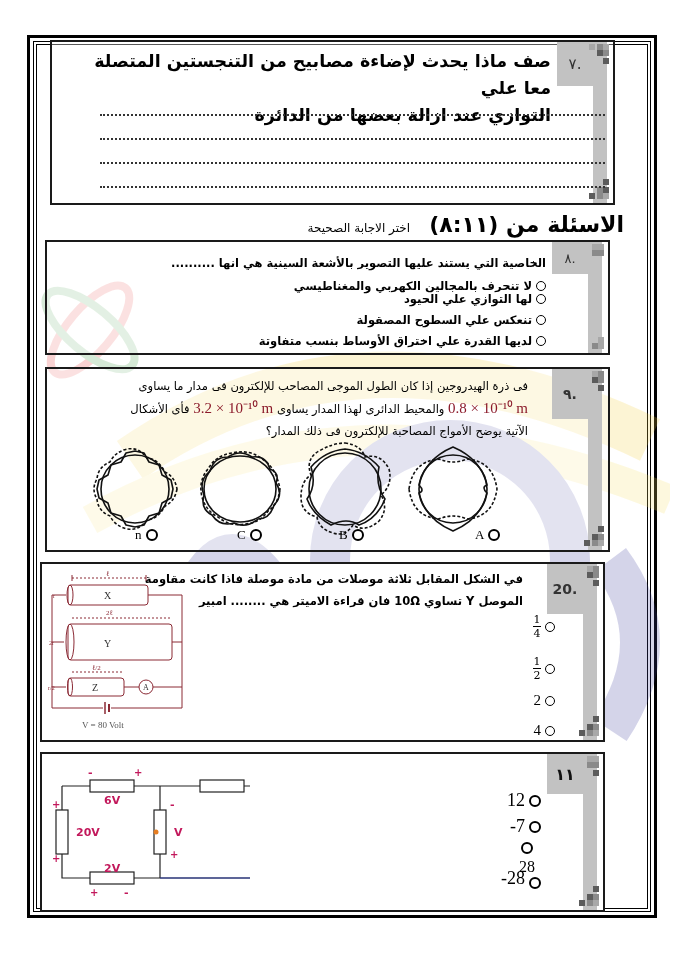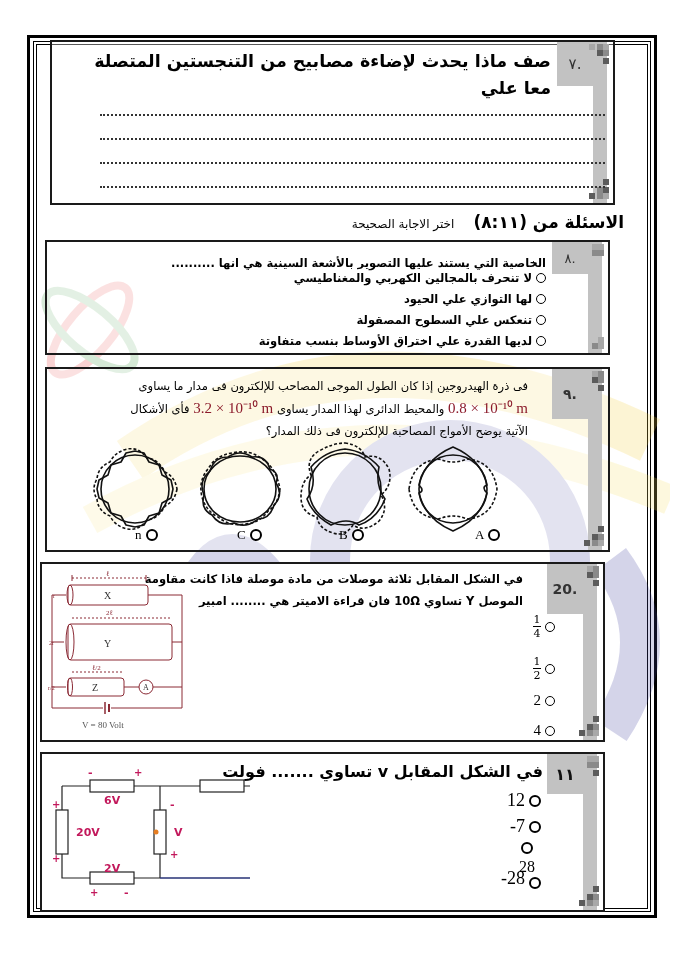--- a/index.html
+++ b/index.html
@@ -57,21 +57,21 @@
     vertical-align: middle;
   }
   .opt-circle.big { width: 12px; height: 12px; border-width: 2px; }
 
   .option-row { position: absolute; display: flex; align-items: center; gap: 4px; direction: rtl; }
 
   .section-title {
     position: absolute; top: 212px; right: 55px; direction: rtl;
     font-family: "DejaVu Sans", sans-serif; z-index: 1;
   }
-  .section-title .main { font-size: 17px; font-weight: bold; }
+  .section-title .main { font-size: 22px; font-weight: bold; }
   .section-title .sub { font-size: 12px; margin-right: 14px; }
 
   .maroon { color: #8b1a2a; }
   .frac { display: inline-flex; flex-direction: column; align-items: center; font-family: "DejaVu Serif", serif; font-size: 11px; line-height: 11px; }
   .frac .bar { width: 8px; border-top: 1px solid #000; margin: 1px 0; }
   .serif { font-family: "Liberation Serif", serif; }
 </style>
 </head>
 <body>
 
@@ -103,20 +103,21 @@
   <div class="corner-br">
     <div class="sq s-dark" style="left:14px;top:0"></div>
     <div class="sq s-mid" style="left:8px;top:8px"></div>
       <div class="sq s-dark" style="left:14px;top:8px"></div>
     <div class="sq s-dark" style="left:0;top:14px"></div>
       <div class="sq s-mid" style="left:8px;top:14px"></div>
       <div class="sq s-light" style="left:14px;top:14px"></div>
   </div>
   <div class="qtext" style="right:62px; top:6px; width:490px; font-size:17.5px; line-height:27px;">
     <div>صف ماذا يحدث لإضاءة مصابيح من التنجستين المتصلة معا علي</div>
+    <div>التوازي عند ازالة بعضها من الدائرة</div>
   </div>
   <div class="dotline" style="top:72px;"></div>
   <div class="dotline" style="top:96px;"></div>
   <div class="dotline" style="top:120px;"></div>
   <div class="dotline" style="top:144px;"></div>
 </div>
 
 <div class="section-title">
   <span class="main">الاسئلة من (٨:١١)</span>
   <span class="sub">اختر الاجابة الصحيحة</span>
@@ -130,21 +131,21 @@
       <div class="sq s-light" style="left:14px;top:0"></div>
     <div class="sq s-mid" style="left:8px;top:6px"></div>
       <div class="sq s-mid" style="left:14px;top:6px"></div>
   </div>
   <div class="corner-br">
     <div class="sq s-light" style="left:14px;top:8px"></div>
     <div class="sq s-mid" style="left:8px;top:14px"></div>
       <div class="sq s-light" style="left:14px;top:14px"></div>
   </div>
   <div class="qtext" style="right:62px; top:14px; width:490px; font-size:11.5px;">الخاصية التي يستند عليها التصوير بالأشعة السينية هي انها ..........</div>
-  <div class="option-row" style="right:62px; top:29px; font-size:11.5px; font-weight:bold;">
+  <div class="option-row" style="right:62px; top:37px; font-size:11.5px; font-weight:bold;">
     <span class="opt-circle"></span>
     <span>لا تنحرف بالمجالين الكهربي والمغناطيسي</span>
   </div>
   <div class="option-row" style="right:62px; top:50px; font-size:11.5px; font-weight:bold;">
     <span class="opt-circle"></span>
     <span>لها التوازي علي الحيود</span>
   </div>
   <div class="option-row" style="right:62px; top:92px; font-size:11.5px; font-weight:bold;">
     <span class="opt-circle"></span>
     <span>لديها القدرة علي اختراق الأوساط بنسب متفاوتة</span>
@@ -331,21 +332,20 @@
     <div class="sq s-dark" style="left:14px;top:14px"></div>
   </div>
   <div class="corner-br">
     <div class="sq s-dark" style="left:14px;top:0"></div>
     <div class="sq s-dark" style="left:8px;top:8px"></div>
       <div class="sq s-mid" style="left:14px;top:8px"></div>
     <div class="sq s-dark" style="left:0;top:14px"></div>
       <div class="sq s-mid" style="left:8px;top:14px"></div>
       <div class="sq s-light" style="left:14px;top:14px"></div>
   </div>
-  <div class="qtext" style="right:60px; top:8px; width:360px; font-size:16px;">في الشكل المقابل v تساوي ....... فولت</div>
 
   <svg style="position:absolute; left:8px; top:6px;" width="200" height="140" viewBox="0 0 200 140">
     <g fill="none" stroke="#222" stroke-width="1.2">
       <path d="M12,26 L12,118 L40,118 M84,118 L110,118 L200,118"></path>
       <path d="M12,26 L40,26 M84,26 L150,26 M194,26 L200,26"></path>
       <path d="M110,26 L110,118"></path>
       <rect x="40" y="20" width="44" height="12" fill="#fff"></rect>
       <rect x="150" y="20" width="44" height="12" fill="#fff"></rect>
       <rect x="6" y="50" width="12" height="44" fill="#fff"></rect>
       <rect x="104" y="50" width="12" height="44" fill="#fff"></rect>

